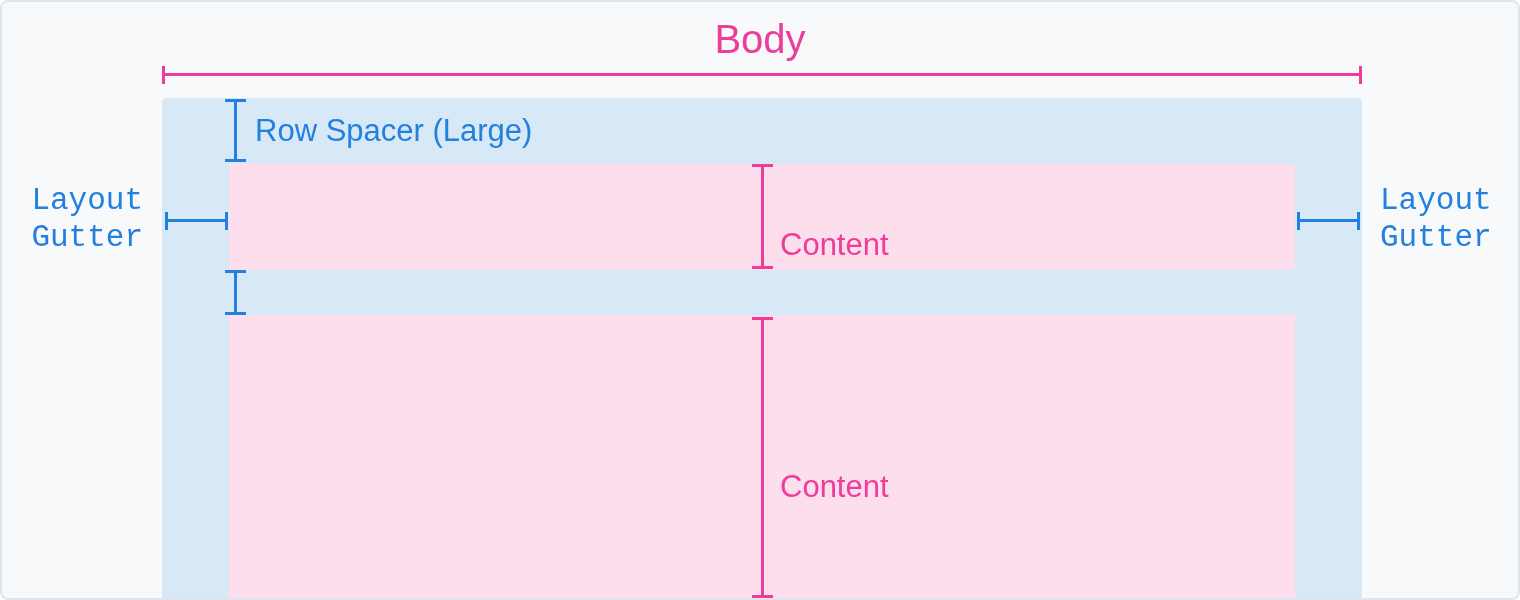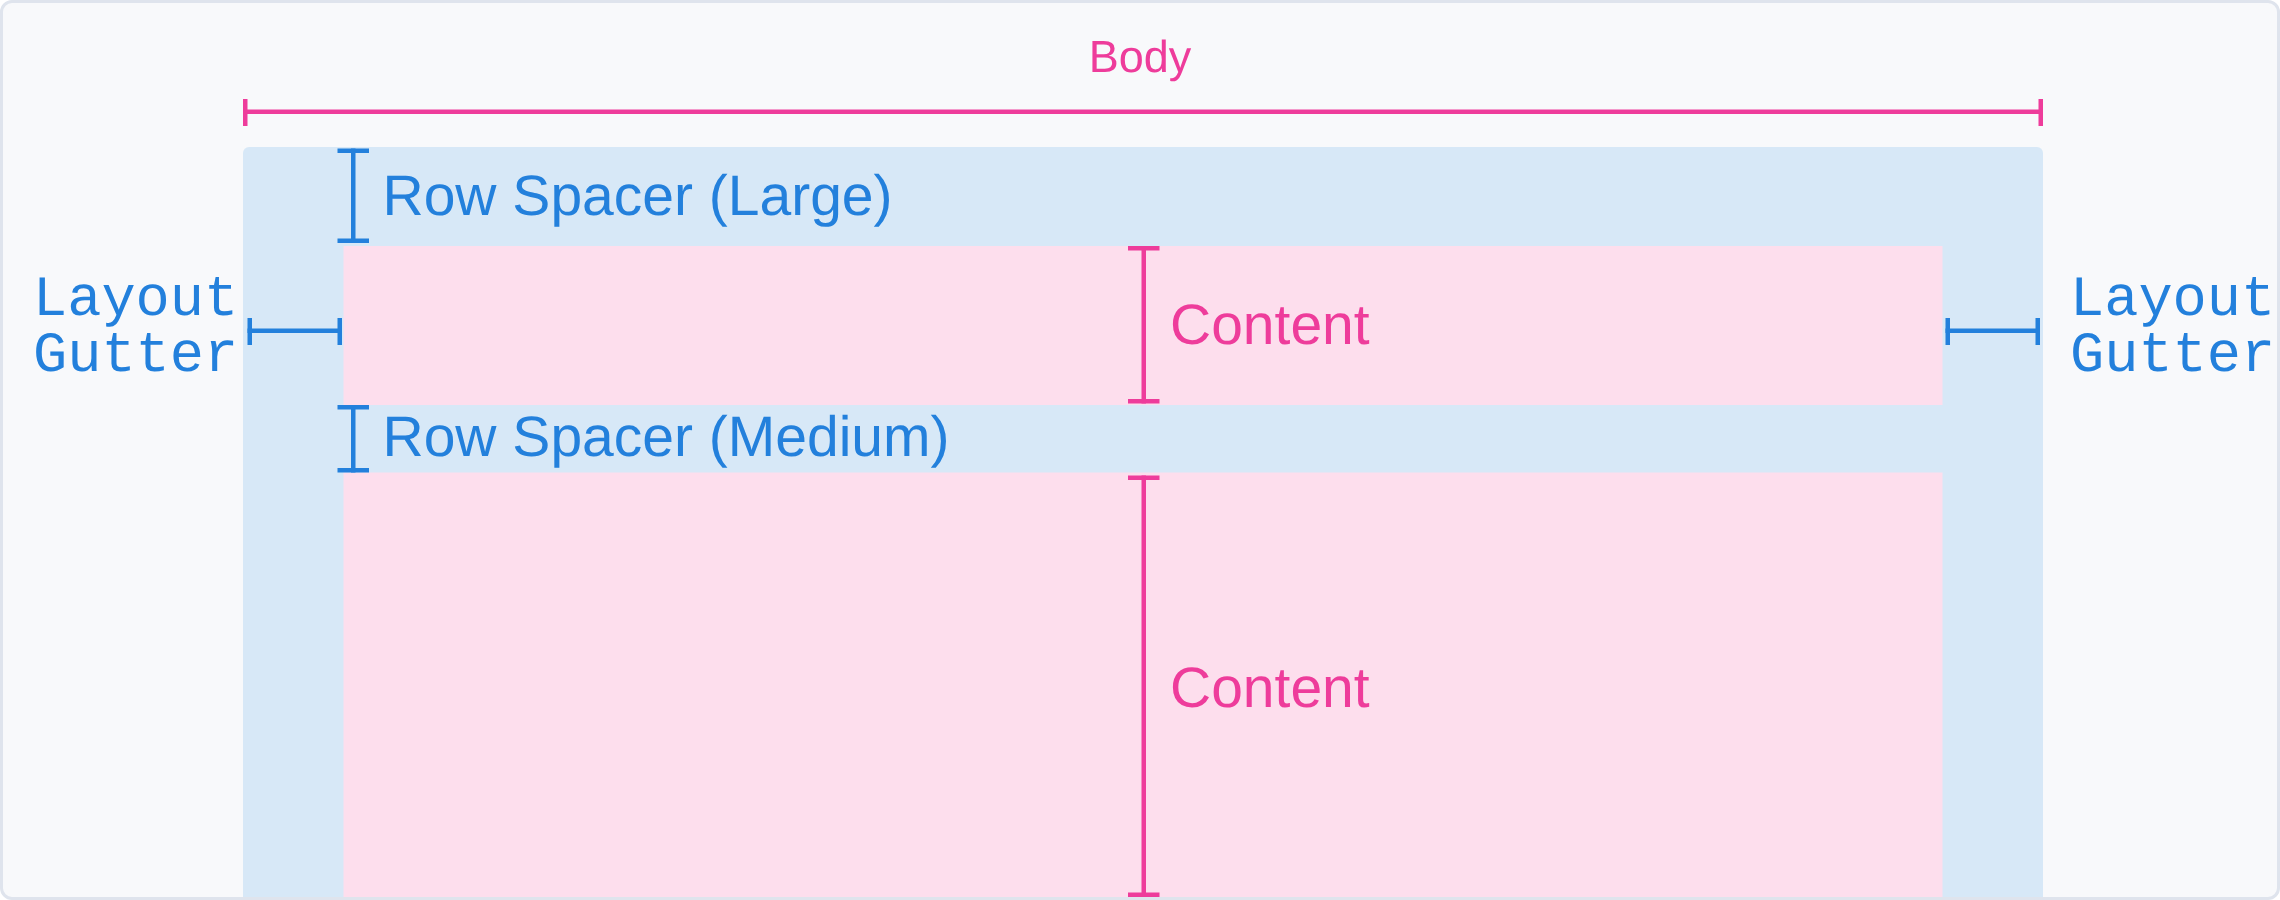--- a/index.html
+++ b/index.html
@@ -16,32 +16,32 @@
     position:relative;
     width:1520px;height:600px;
     background:var(--canvas-bg);
     border:2px solid var(--frame-border);
     border-radius:8px;
     overflow:hidden;
     font-family:"Liberation Sans", sans-serif;
   }
   .lbl{
     position:absolute;
-    font-size:38px;
+    font-size:31px;
     line-height:36px;
     white-space:nowrap;
   }
-  .lbl.pink{color:var(--accent-pink);}
+  .lbl.pink{color:var(--accent-pink);margin-top:28px;}
   .lbl.blue{color:var(--accent-blue);}
   .lbl.wrap{white-space:normal;line-height:37px;font-family:Liberation Mono, monospace;}
   .title{
     position:absolute;
     left:0;right:0;top:19px;
     text-align:center;
-    font-size:30px;line-height:36px;
+    font-size:40px;line-height:36px;
     color:var(--accent-pink);
   }
   .region{position:absolute;}
   .body-region{
     left:160px;top:96px;width:1200px;height:504px;
     background:var(--body-fill);
     border-radius:4px 4px 0 0;
   }
   .content-block{
     background:var(--content-fill);
@@ -90,21 +90,20 @@
   <div class="region content-block content-1"></div>
   <div class="region content-block content-2"></div>
 
   <div class="bracket-v blue-bar rs-large-bracket"></div>
   <div class="lbl blue rs-large-label">Row Spacer (Large)</div>
 
   <div class="bracket-v pink-bar content-1-bracket"></div>
   <div class="lbl pink content-1-label">Content</div>
 
   <div class="bracket-v blue-bar rs-medium-bracket"></div>
-  <div class="lbl blue rs-medium-label">Row Spacer (Medium)</div>
 
   <div class="bracket-v pink-bar content-2-bracket"></div>
   <div class="lbl pink content-2-label">Content</div>
 
   <div class="lbl blue wrap gutter-left-label">Layout Gutter</div>
   <div class="bracket-h blue-bar gutter-left-bracket"></div>
 
   <div class="bracket-h blue-bar gutter-right-bracket"></div>
   <div class="lbl blue wrap gutter-right-label">Layout Gutter</div>
 

